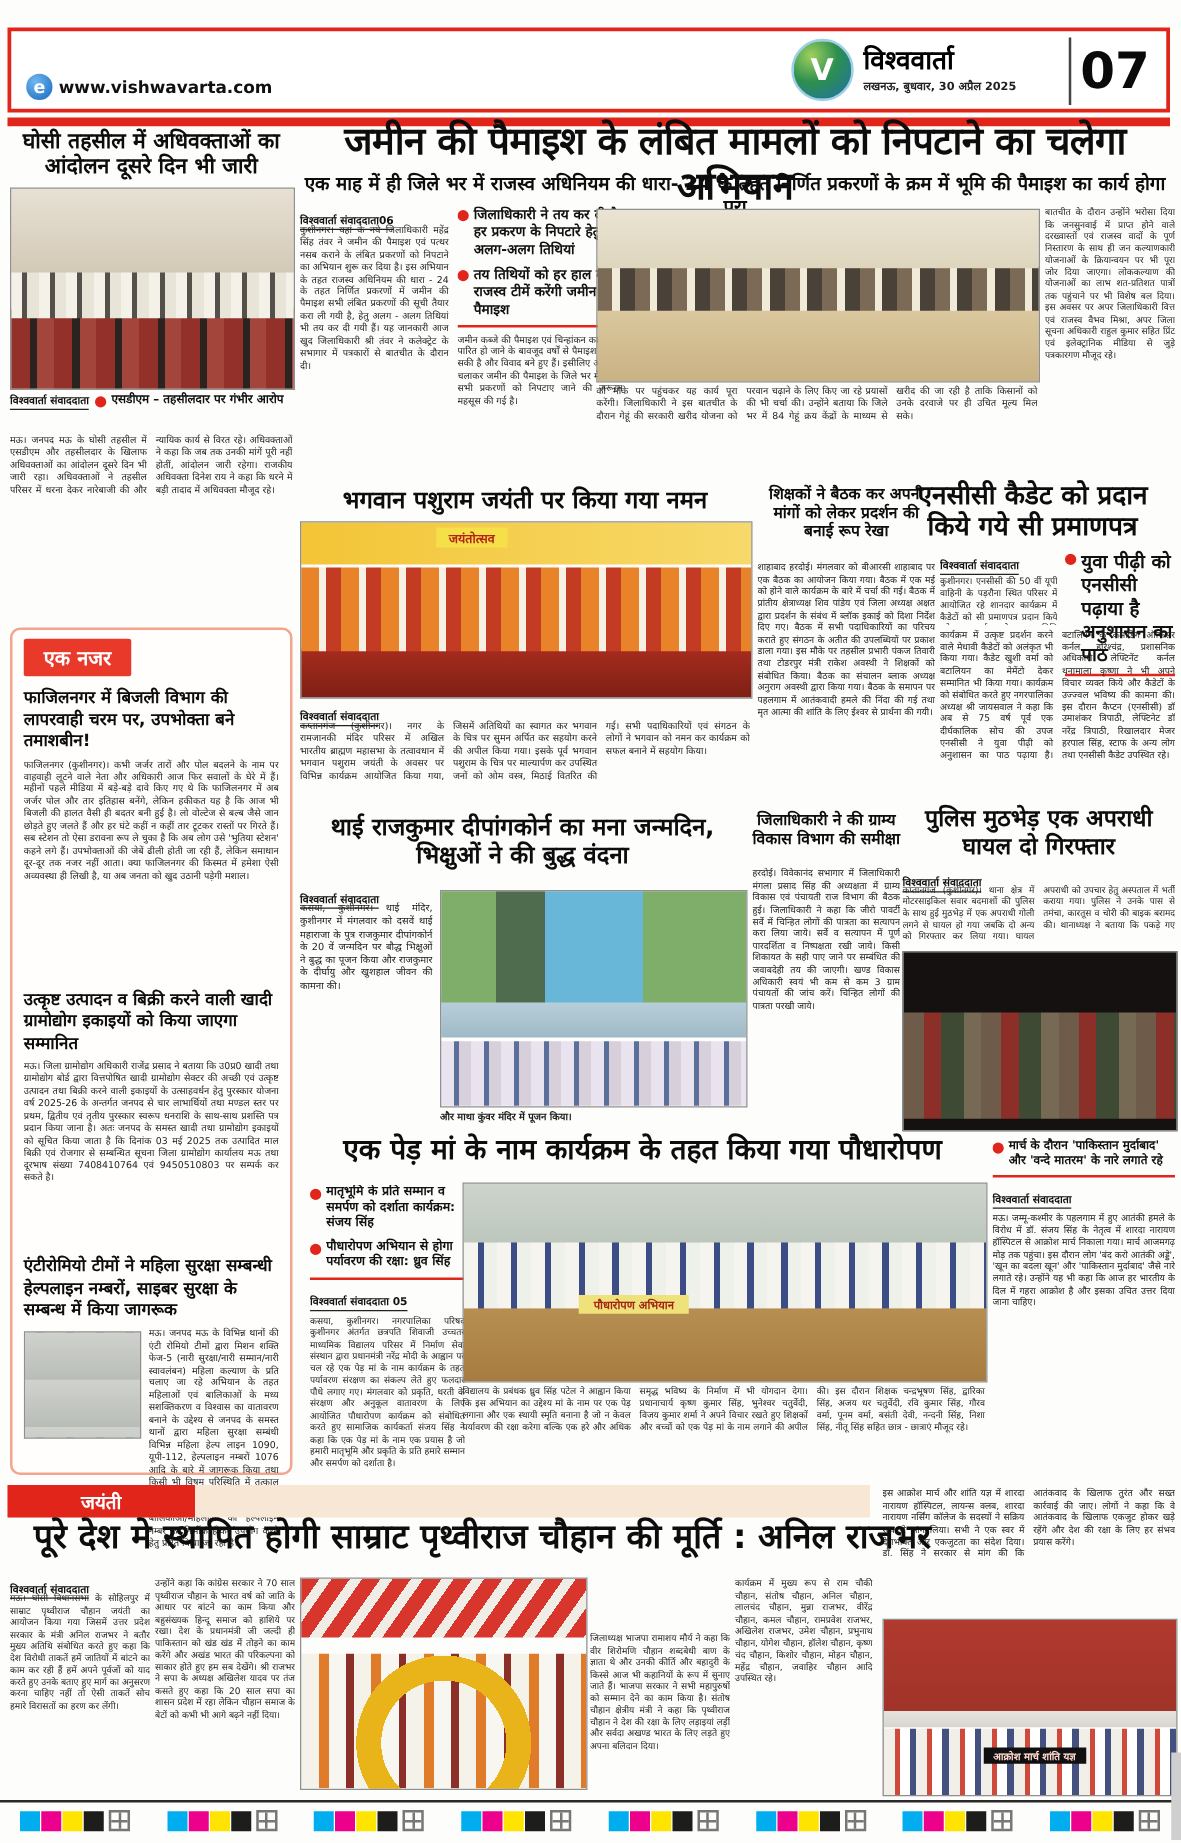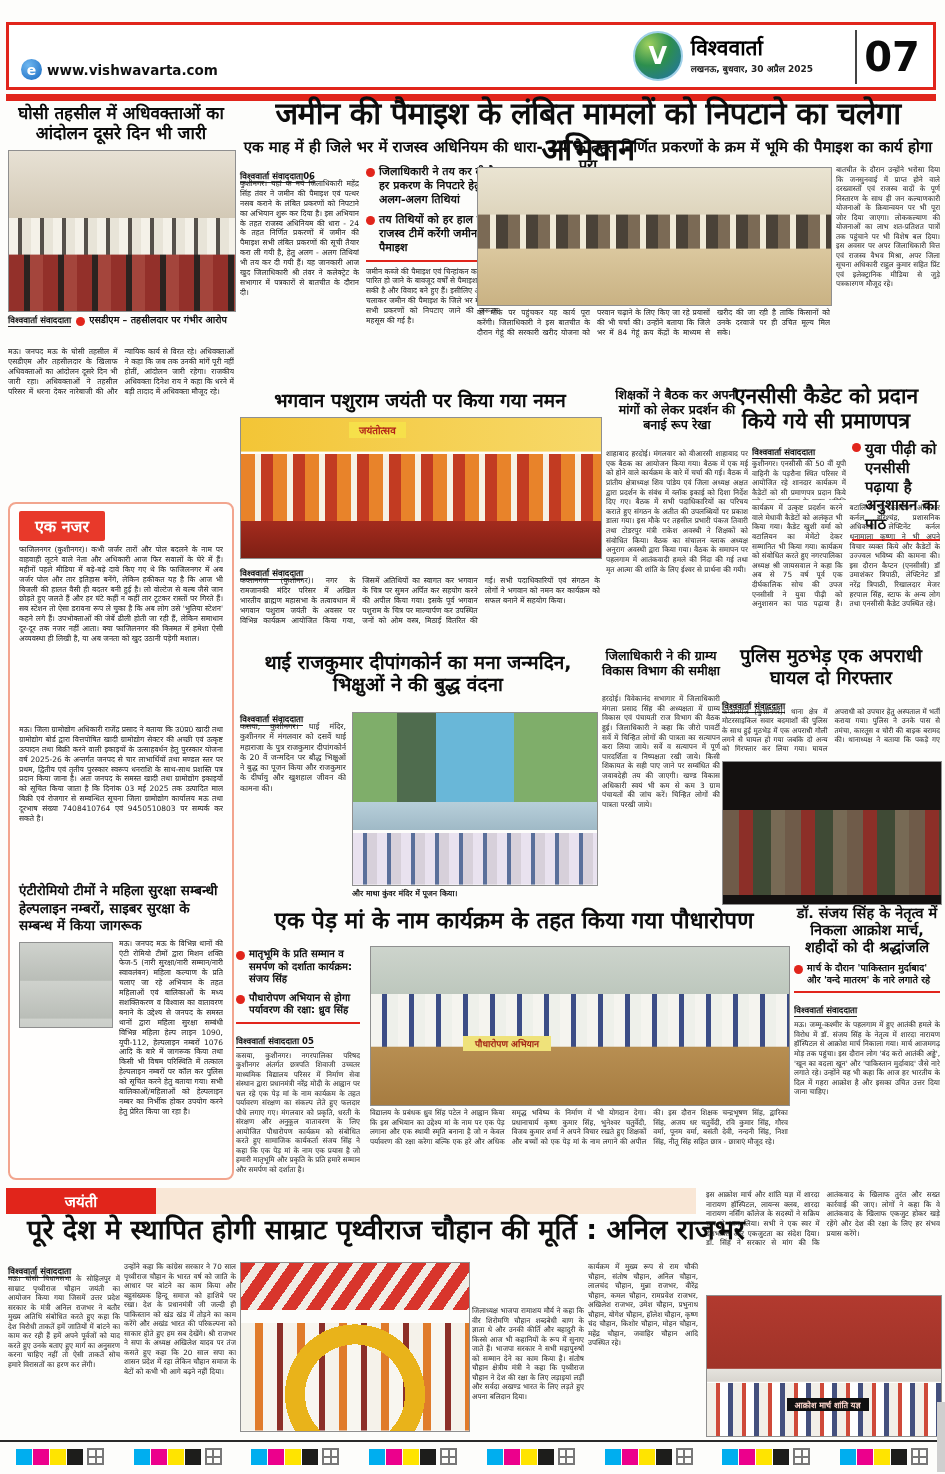--- a/index.html
+++ b/index.html
@@ -73,21 +73,21 @@
   #thai-cap{left:352px;top:888px;width:244px;font-size:7.8px;font-weight:bold;color:#1c1c1c;}
   #dm-h{left:602px;top:649px;width:118px;font-size:12.5px;}
   #dm-body{left:602px;top:694px;width:118px;height:208px;}
   #pol-h{left:722px;top:645px;width:218px;font-size:18.5px;}
   #pol-byline{left:722px;top:694px;}
   #pol-body{left:722px;top:707px;width:218px;height:50px;}
   #pol-photo{left:722px;top:761px;width:218px;height:142px;}
 
   
   #tree-h{left:240px;top:907px;width:548px;font-size:22.5px;}
-  #tree-left{left:236px;top:948px;width:124px;height:238px;overflow:hidden;text-align:left;}
+  #tree-left{left:248px;top:948px;width:124px;height:238px;overflow:hidden;text-align:left;}
   #tree-left .btxt{font-size:10px;}
   #tree-photo{left:370px;top:946px;width:418px;height:158px;}
   #tree-banner{bottom:34%;left:22%;background:#efe27a;color:#a32516;font-size:9px;padding:1px 12px;}
   #tree-bottom{left:370px;top:1108px;width:418px;height:77px;}
   #march-box{left:794px;top:905px;width:146px;height:282px;overflow:hidden;}
   #march-box .hd{font-size:14.5px;}
   #march-box .btxt{font-size:9.5px;}
   #jay-strip{left:6px;top:1188px;width:690px;height:26px;background:#f9e7d6;display:flex;align-items:stretch;}
   #jay-tag{background:#e1251b;color:#fff;font-weight:bold;font-size:15px;width:150px;display:flex;align-items:center;justify-content:center;flex:0 0 150px;}
   #jay-txt{font-weight:bold;font-size:12.5px;color:#4a100a;display:flex;align-items:center;padding-left:12px;}
@@ -149,21 +149,23 @@
   <span class="byline">विश्ववार्ता संवाददाता</span>
   <span class="brow" style="flex:1">
     <span class="dot"></span>
     <span class="btxt" style="font-size:9.5px">एसडीएम – तहसीलदार पर गंभीर आरोप</span>
   </span>
 </div>
 <div id="ghosi-body" class="abs body-txt col2">मऊ। जनपद मऊ के घोसी तहसील में एसडीएम और तहसीलदार के खिलाफ अधिवक्ताओं का आंदोलन दूसरे दिन भी जारी रहा। अधिवक्ताओं ने तहसील परिसर में धरना देकर नारेबाजी की और न्यायिक कार्य से विरत रहे। अधिवक्ताओं ने कहा कि जब तक उनकी मांगें पूरी नहीं होतीं, आंदोलन जारी रहेगा। राजकीय अधिवक्ता दिनेश राय ने कहा कि धरने में बड़ी तादाद में अधिवक्ता मौजूद रहे।</div>
 
 <div id="eknajar" class="abs">
   <span id="ek-tab">एक नजर</span>
+  <div class="ek-h">फाजिलनगर में बिजली विभाग की लापरवाही चरम पर, उपभोक्ता बने तमाशबीन!</div>
   <div class="body-txt ek-b" style="height:176px">फाजिलनगर (कुशीनगर)। कभी जर्जर तारों और पोल बदलने के नाम पर वाहवाही लूटने वाले नेता और अधिकारी आज फिर सवालों के घेरे में हैं। महीनों पहले मीडिया में बड़े-बड़े दावे किए गए थे कि फाजिलनगर में अब जर्जर पोल और तार इतिहास बनेंगे, लेकिन हकीकत यह है कि आज भी बिजली की हालत वैसी ही बदतर बनी हुई है। लो वोल्टेज से बल्ब जैसे जान छोड़ते हुए जलते हैं और हर घंटे कहीं न कहीं तार टूटकर रास्तों पर गिरते हैं। सब स्टेशन तो ऐसा डरावना रूप ले चुका है कि अब लोग उसे 'भुतिया स्टेशन' कहने लगे हैं। उपभोक्ताओं की जेबें ढीली होती जा रही हैं, लेकिन समाधान दूर-दूर तक नजर नहीं आता। क्या फाजिलनगर की किस्मत में हमेशा ऐसी अव्यवस्था ही लिखी है, या अब जनता को खुद उठानी पड़ेगी मशाल।</div>
+  <div class="ek-h">उत्कृष्ट उत्पादन व बिक्री करने वाली खादी ग्रामोद्योग इकाइयों को किया जाएगा सम्मानित</div>
   <div class="body-txt ek-b" style="height:148px">मऊ। जिला ग्रामोद्योग अधिकारी राजेंद्र प्रसाद ने बताया कि उ0प्र0 खादी तथा ग्रामोद्योग बोर्ड द्वारा वित्तपोषित खादी ग्रामोद्योग सेक्टर की अच्छी एवं उत्कृष्ट उत्पादन तथा बिक्री करने वाली इकाइयों के उत्साहवर्धन हेतु पुरस्कार योजना वर्ष 2025-26 के अन्तर्गत जनपद से चार लाभार्थियों तथा मण्डल स्तर पर प्रथम, द्वितीय एवं तृतीय पुरस्कार स्वरूप धनराशि के साथ-साथ प्रशस्ति पत्र प्रदान किया जाना है। अतः जनपद के समस्त खादी तथा ग्रामोद्योग इकाइयों को सूचित किया जाता है कि दिनांक 03 मई 2025 तक उत्पादित माल बिक्री एवं रोजगार से सम्बन्धित सूचना जिला ग्रामोद्योग कार्यालय मऊ तथा दूरभाष संख्या 7408410764 एवं 9450510803 पर सम्पर्क कर सकते है।</div>
   <div class="ek-h">एंटीरोमियो टीमों ने महिला सुरक्षा सम्बन्धी हेल्पलाइन नम्बरों, साइबर सुरक्षा के सम्बन्ध में किया जागरूक</div>
   <div class="ek-b" style="overflow:hidden">
     <span id="ek3-photo" class="ph-antiromeo" style="display:block"></span>
     <span class="body-txt" style="display:block">मऊ। जनपद मऊ के विभिन्न थानों की एंटी रोमियो टीमों द्वारा मिशन शक्ति फेज-5 (नारी सुरक्षा/नारी सम्मान/नारी स्वावलंबन) महिला कल्याण के प्रति चलाए जा रहे अभियान के तहत महिलाओं एवं बालिकाओं के मध्य सशक्तिकरण व विश्वास का वातावरण बनाने के उद्देश्य से जनपद के समस्त थानों द्वारा महिला सुरक्षा सम्बंधी विभिन्न महिला हेल्प लाइन 1090, यूपी-112, हेल्पलाइन नम्बरों 1076 आदि के बारे में जागरूक किया तथा किसी भी विषम परिस्थिति में तत्काल हेल्पलाइन नम्बरों पर कॉल कर पुलिस को सूचित करने हेतु बताया गया। सभी बालिकाओं/महिलाओं को हेल्पलाइन नम्बर का निर्भीक होकर उपयोग करने हेतु प्रेरित किया जा रहा है।</span>
   </div>
 </div>
 
 <div id="main-h" class="abs hd">जमीन की पैमाइश के लंबित मामलों को निपटाने का चलेगा अभियान</div>
 <div id="main-sub" class="abs hd">एक माह में ही जिले भर में राजस्व अधिनियम की धारा- 24 के तहत निर्णित प्रकरणों के क्रम में भूमि की पैमाइश का कार्य होगा पूरा</div>
@@ -238,21 +240,20 @@
   <div class="redline"></div>
   <span class="byline">विश्ववार्ता संवाददाता 05</span>
   <div class="body-txt" style="font-size:7.2px;margin-top:3px">कसया, कुशीनगर। नगरपालिका परिषद कुशीनगर अंतर्गत छत्रपति शिवाजी उच्चतर माध्यमिक विद्यालय परिसर में निर्माण सेवा संस्थान द्वारा प्रधानमंत्री नरेंद्र मोदी के आह्वान पर चल रहे एक पेड़ मां के नाम कार्यक्रम के तहत पर्यावरण संरक्षण का संकल्प लेते हुए फलदार पौधे लगाए गए। मंगलवार को प्रकृति, धरती के संरक्षण और अनुकूल वातावरण के लिए आयोजित पौधारोपण कार्यक्रम को संबोधित करते हुए सामाजिक कार्यकर्ता संजय सिंह ने कहा कि एक पेड़ मां के नाम एक प्रयास है जो हमारी मातृभूमि और प्रकृति के प्रति हमारे सम्मान और समर्पण को दर्शाता है।</div>
 </div>
 <div id="tree-photo" class="photo ph-tree">
   <span id="tree-banner" class="pbanner">पौधारोपण अभियान</span>
 </div>
 <div id="tree-bottom" class="abs body-txt col3" style="font-size:7.2px">विद्यालय के प्रबंधक ध्रुव सिंह पटेल ने आह्वान किया कि इस अभियान का उद्देश्य मां के नाम पर एक पेड़ लगाना और एक स्थायी स्मृति बनाना है जो न केवल पर्यावरण की रक्षा करेगा बल्कि एक हरे और अधिक समृद्ध भविष्य के निर्माण में भी योगदान देगा। प्रधानाचार्य कृष्ण कुमार सिंह, भुनेश्वर चतुर्वेदी, विजय कुमार शर्मा ने अपने विचार रखते हुए शिक्षकों और बच्चों को एक पेड़ मां के नाम लगाने की अपील की। इस दौरान शिक्षक चन्द्रभूषण सिंह, द्वारिका सिंह, अजय धर चतुर्वेदी, रवि कुमार सिंह, गौरव वर्मा, पूनम वर्मा, बसंती देवी, नन्दनी सिंह, निशा सिंह, नीतू सिंह सहित छात्र - छात्राएं मौजूद रहे।</div>
 
 <div id="march-box" class="abs">
-  <div class="hd">डॉ. संजय सिंह के नेतृत्व में निकला आक्रोश मार्च, शहीदों को दी श्रद्धांजलि</div>
   <div class="brow" style="margin-top:6px">
     <span class="dot"></span>
     <span class="btxt">मार्च के दौरान 'पाकिस्तान मुर्दाबाद' और 'वन्दे मातरम' के नारे लगाते रहे</span>
   </div>
   <div class="redline"></div>
   <span class="byline">विश्ववार्ता संवाददाता</span>
   <div class="body-txt" style="font-size:7.3px;margin-top:3px">मऊ। जम्मू-कश्मीर के पहलगाम में हुए आतंकी हमले के विरोध में डॉ. संजय सिंह के नेतृत्व में शारदा नारायण हॉस्पिटल से आक्रोश मार्च निकाला गया। मार्च आजमगढ़ मोड़ तक पहुंचा। इस दौरान लोग 'बंद करो आतंकी अड्डे', 'खून का बदला खून' और 'पाकिस्तान मुर्दाबाद' जैसे नारे लगाते रहे। उन्होंने यह भी कहा कि आज हर भारतीय के दिल में गहरा आक्रोश है और इसका उचित उत्तर दिया जाना चाहिए।</div>
 </div>
 <div id="march-cols" class="abs body-txt col2" style="font-size:7.3px">इस आक्रोश मार्च और शांति यज्ञ में शारदा नारायण हॉस्पिटल, लायन्स क्लब, शारदा नारायण नर्सिंग कॉलेज के सदस्यों ने सक्रिय रूप से भाग लिया। सभी ने एक स्वर में देशभक्ति और एकजुटता का संदेश दिया। डॉ. सिंह ने सरकार से मांग की कि आतंकवाद के खिलाफ तुरंत और सख्त कार्रवाई की जाए। लोगों ने कहा कि वे आतंकवाद के खिलाफ एकजुट होकर खड़े रहेंगे और देश की रक्षा के लिए हर संभव प्रयास करेंगे।</div>
 <div id="march-photo" class="photo ph-hospital">

